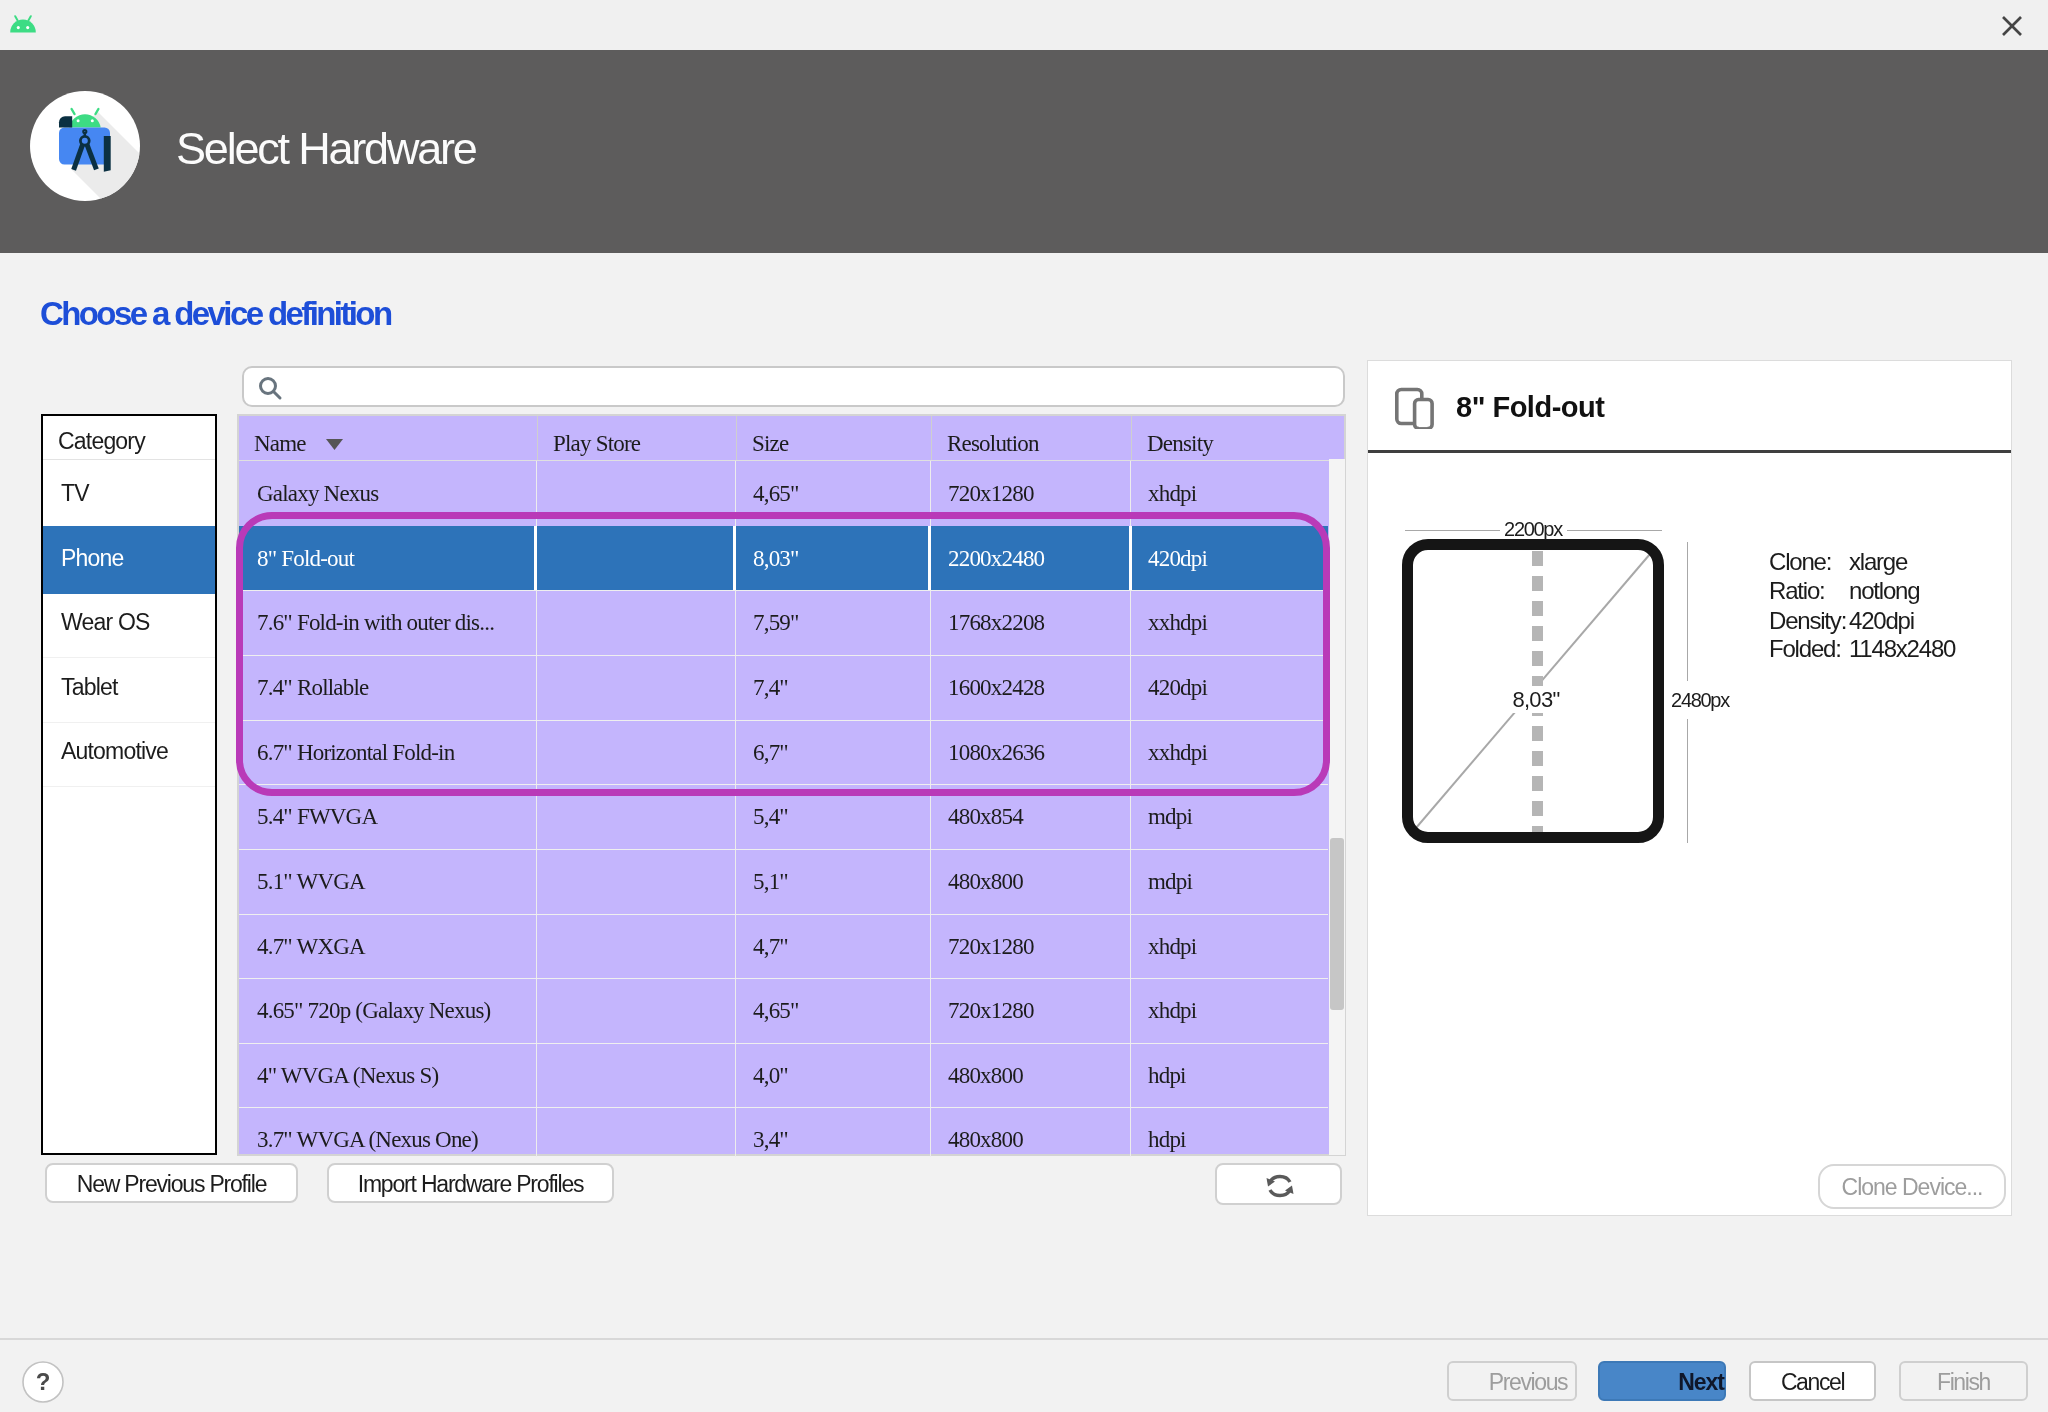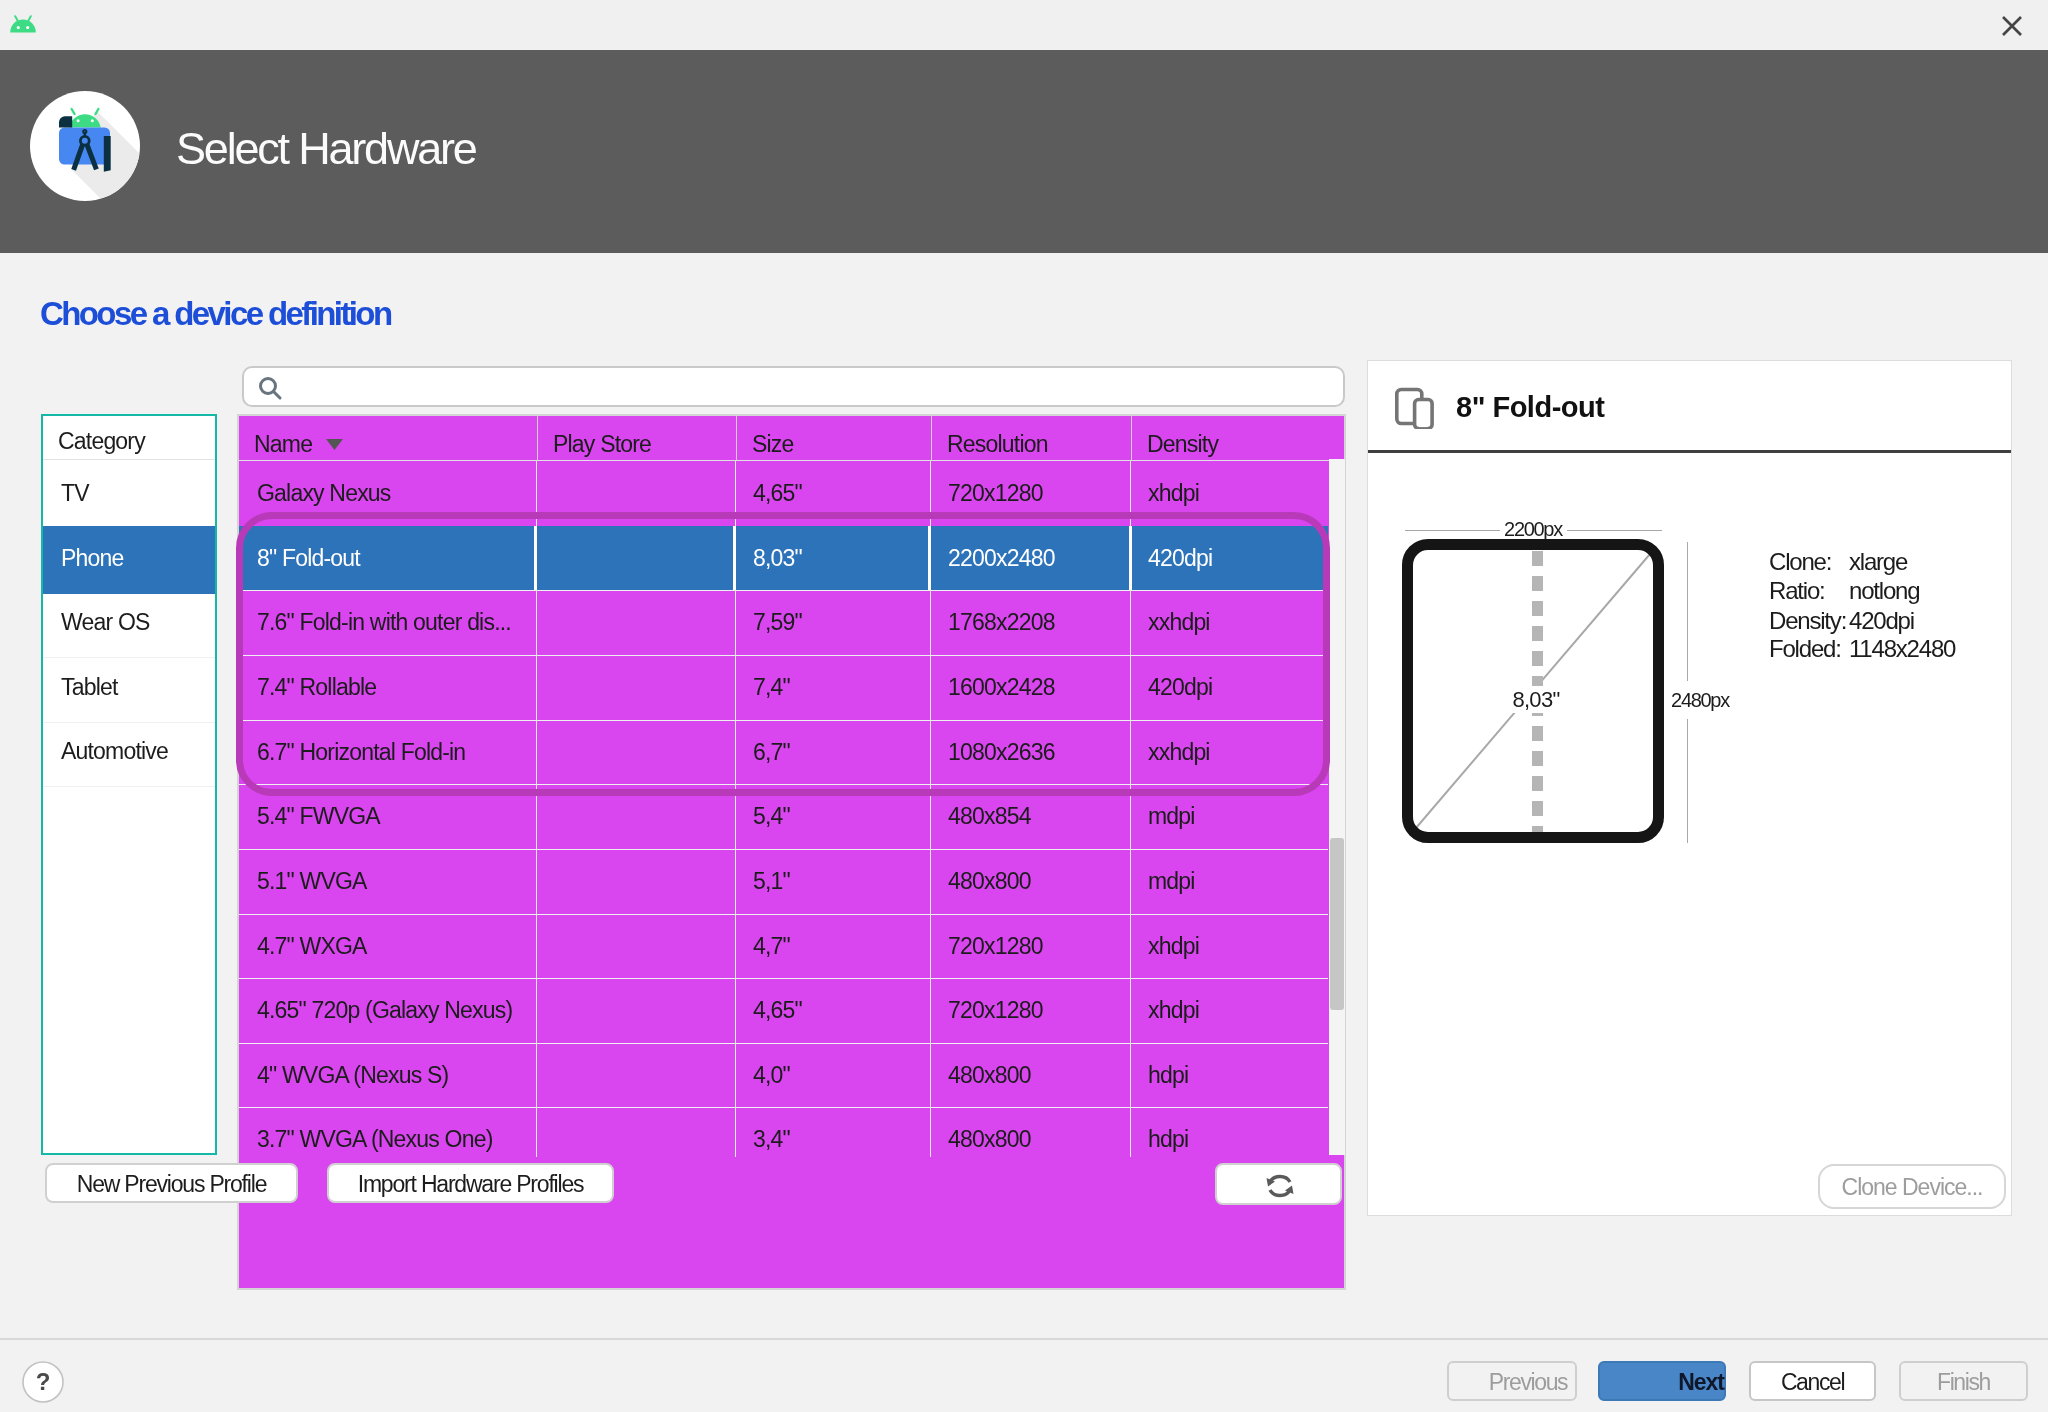--- a/index.html
+++ b/index.html
@@ -15,27 +15,27 @@
 #band { left:0; top:50px; width:2048px; height:203px; background:#5d5c5c; }
 #bandtitle { left:176px; top:73px; font-size:45px; letter-spacing:-2.2px; color:#fbfbfb; }
 
 
 #h1 { left:40px; top:295px; font-size:33px; font-weight:bold; letter-spacing:-2.6px; color:#1d4ed8; }
 
 
 #search { left:242px; top:366px; width:1103px; height:41px; background:#fff; border:2px solid #c9c9c9; border-radius:10px; }
 
 
-#catpanel { left:41px; top:414px; width:176px; height:741px; background:#fff; border:2px solid #14b8a6; }
+#catpanel { left:41px; top:414px; width:176px; height:741px; background:#fff; border:2px solid #000000; }
 .cathead { position:absolute; left:0; top:0; width:172px; height:44px; line-height:50px; padding-left:15px; font-size:23px; letter-spacing:-0.8px; color:#1c1c1c; border-bottom:1px solid #e3e3e3; }
 .catrow { position:absolute; left:0; width:172px; height:68px; line-height:64px; padding-left:18px; font-size:23px; letter-spacing:-0.8px; color:#1c1c1c; border-bottom:1px solid #f0f0f0; }
 .catrow.sel { background:#2d73b9; color:#fff; border-bottom:none; }
 
 
-#dtable { left:237px; top:414px; width:1109px; height:876px; background:#d946ef; border:2px solid #d4d4d4; }
+#dtable { left:237px; top:414px; width:1109px; height:742px; background:#c4b5fd; border:2px solid #d4d4d4;font-family:Liberation Serif, serif; }
 .th { position:absolute; top:0; height:44px; line-height:56px; font-size:23px; letter-spacing:-0.8px; color:#1c1c1c; border-left:1px solid #cfcfcf; padding-left:15px; }
 .th.first { border-left:none; }
 #theadline { position:absolute; left:0; top:44px; width:1105px; height:1px; background:#e0e0e0; }
 .tr { position:absolute; left:0; width:1089px; height:65px; }
 .tr .c { position:absolute; top:0; height:65px; line-height:65px; font-size:23px; letter-spacing:-0.8px; color:#1c1c1c; }
 .tr .c0 { left:18px; }
 .tr .c2 { left:514px; }
 .tr .c3 { left:709px; }
 .tr .c4 { left:909px; }
 .rowline { position:absolute; left:0; width:1089px; height:1px; background:#efefef; }

